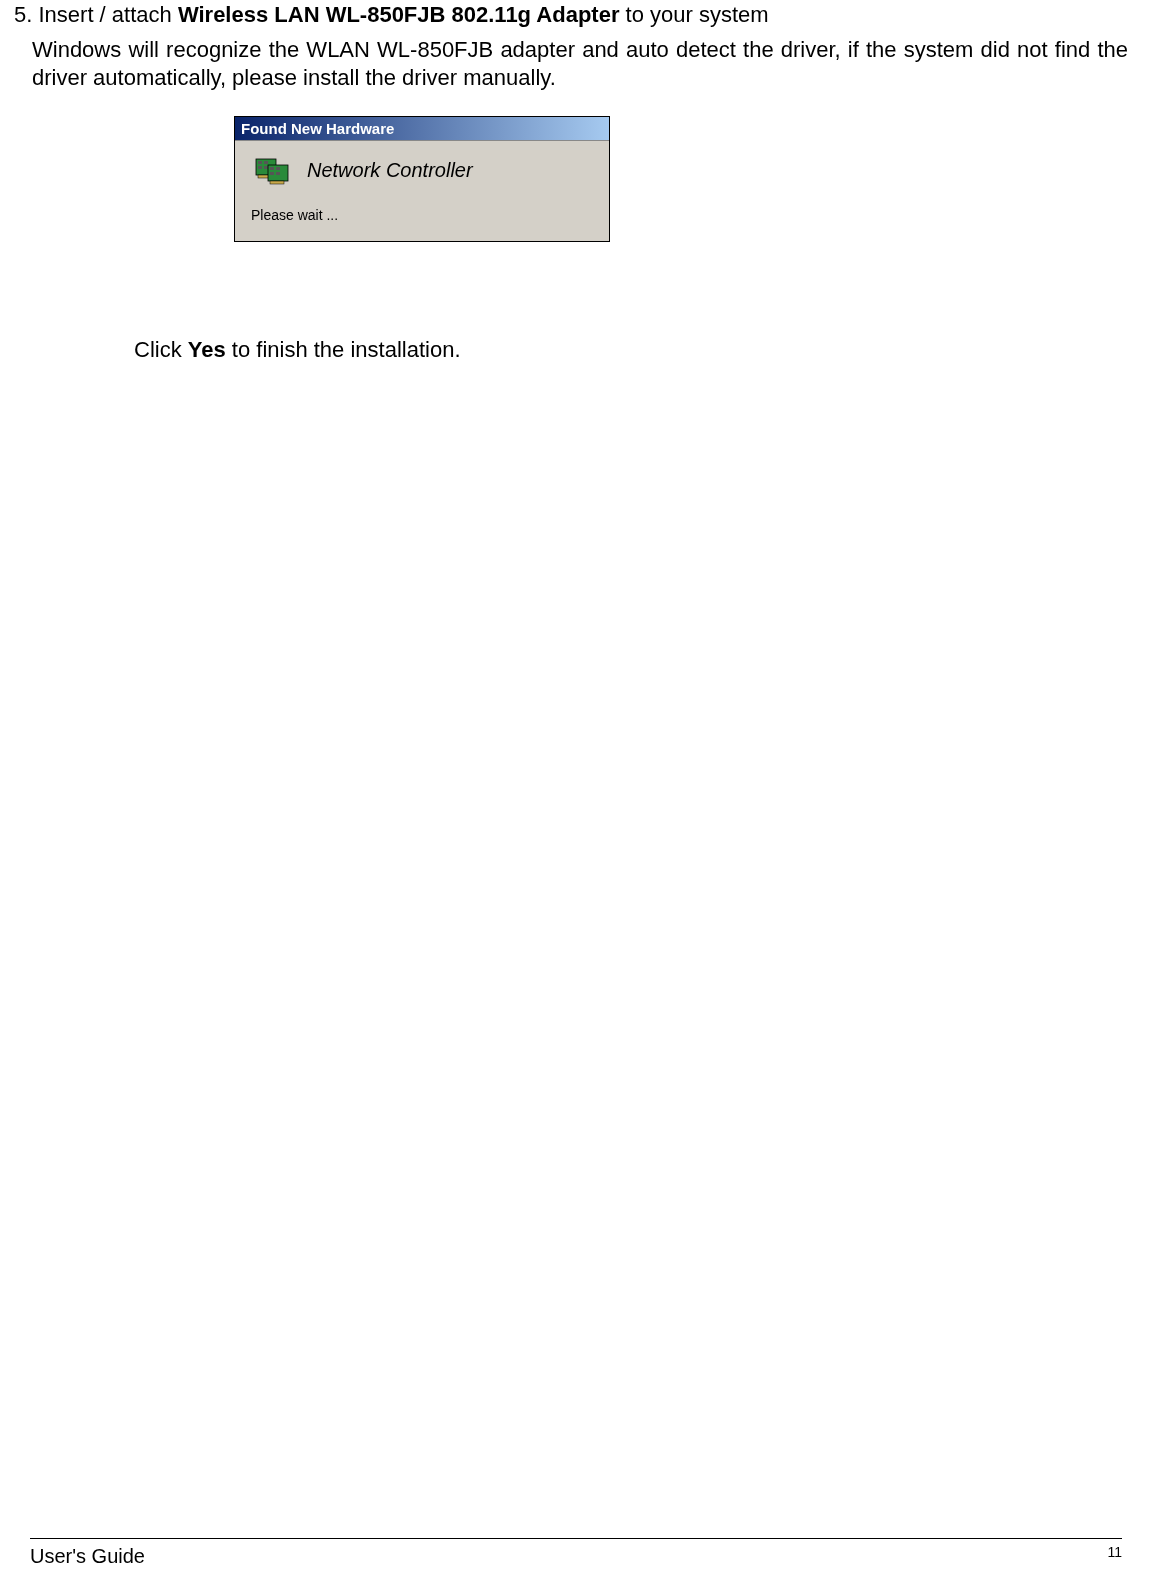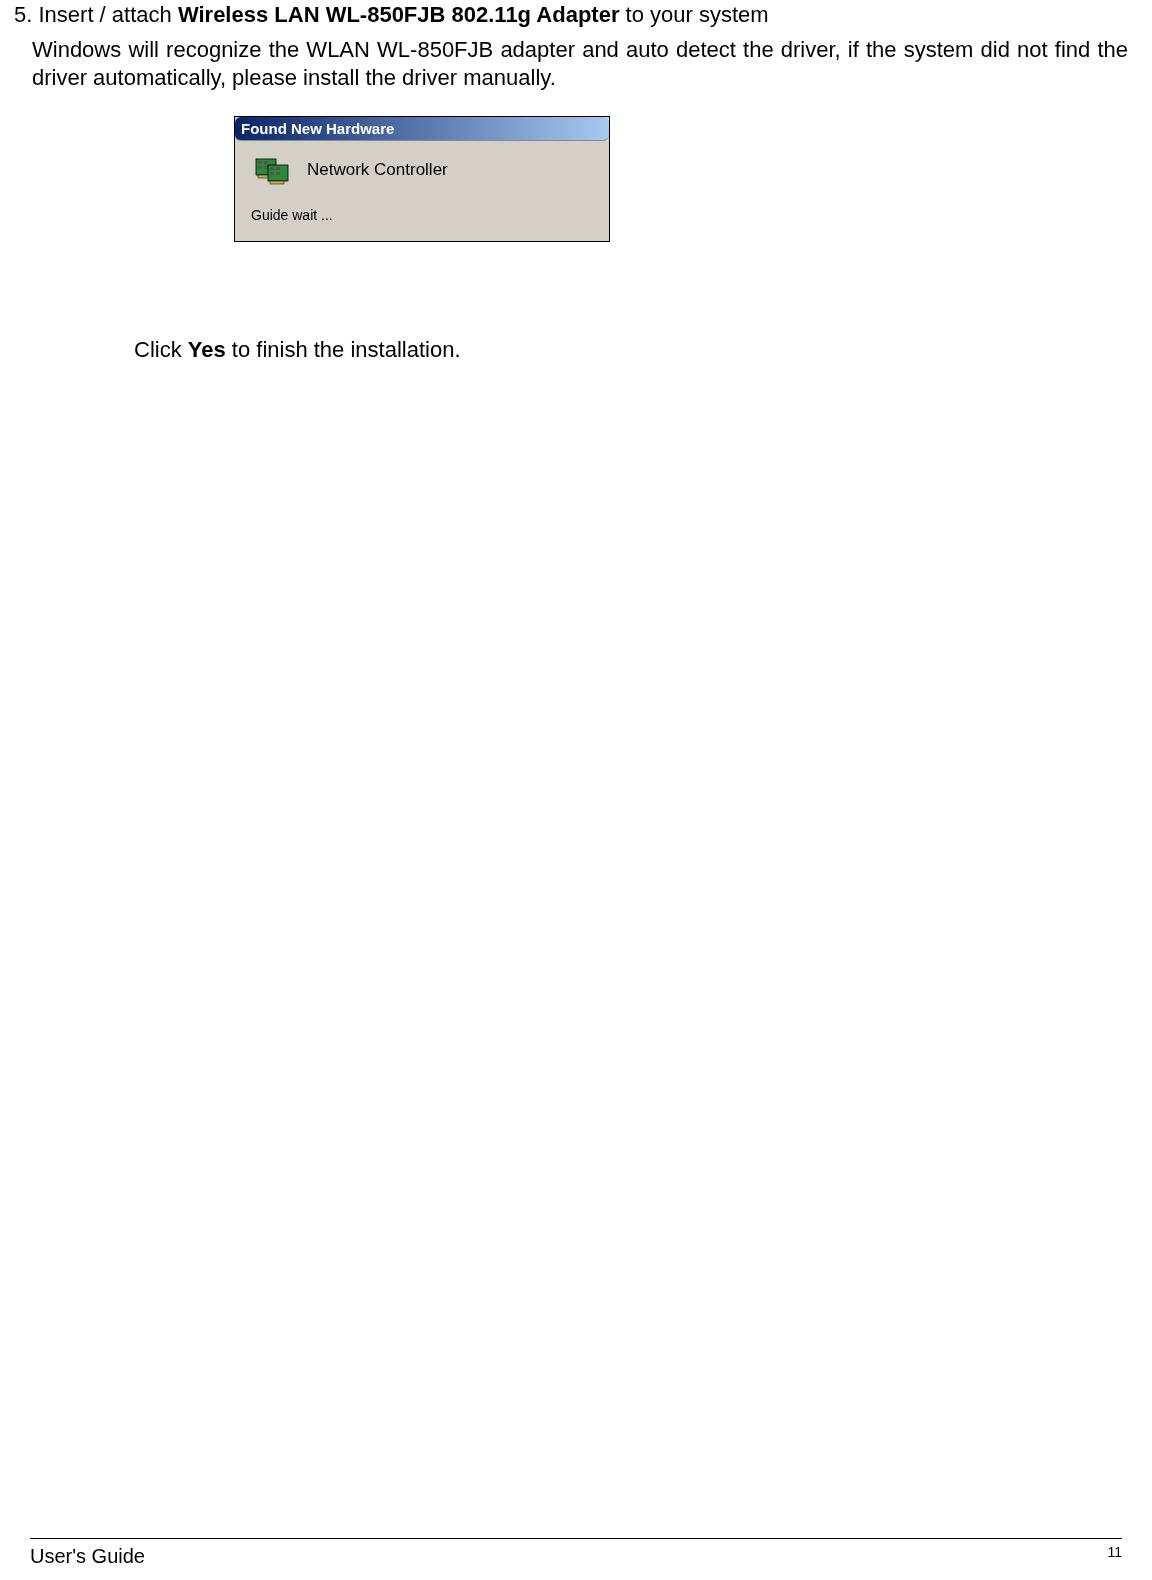--- a/index.html
+++ b/index.html
@@ -52,41 +52,41 @@
     }
     .titlebar {
       background: linear-gradient(to right, #0a246a, #a6caf0);
       color: #fff;
       padding: 3px 6px;
       font-size: 15px;
       font-weight: bold;
       display: flex;
       align-items: center;
       border-bottom: 1px solid #888;
-      border-radius: 6px;
     }
     .dialog-body {
       padding: 14px 14px 18px 14px;
       font-size: 14px;
       color: #000;
     }
     .device-row {
       display: flex;
       align-items: center;
       margin-bottom: 22px;
       margin-left: 6px;
     }
     .device-icon {
       width: 34px;
       height: 30px;
       margin-right: 18px;
       flex-shrink: 0;
     }
     .device-label {
-      font-size: 17px;
+      font-size: 20px;
+      font-style: italic;
     }
     .wait-text {
       font-size: 14px;
       margin-left: 2px;
     }
     .instruction-line {
       font-size: 22px;
       margin-left: 120px;
       margin-top: 95px;
     }
@@ -142,21 +142,21 @@
               <rect x="13" y="10" width="20" height="16" fill="#2a8a3a" stroke="#000" stroke-width="0.8"></rect>
               <rect x="15" y="12" width="4" height="3" fill="#555"></rect>
               <rect x="21" y="12" width="4" height="3" fill="#555"></rect>
               <rect x="15" y="17" width="4" height="3" fill="#555"></rect>
               <rect x="21" y="17" width="4" height="3" fill="#555"></rect>
               <rect x="15" y="26" width="14" height="3" fill="#c9a94a" stroke="#000" stroke-width="0.5"></rect>
             </svg>
           </span>
           <span class="device-label">Network Controller</span>
         </div>
-        <div class="wait-text">Guide wait ...</div>
+        <div class="wait-text">Please wait ...</div>
       </div>
     </div>
   </div>
 
   <div class="instruction-line">
     <span>Click </span><span class="bold">Yes</span><span> to finish the installation.</span>
   </div>
 </div>
 
 <div class="footer">

